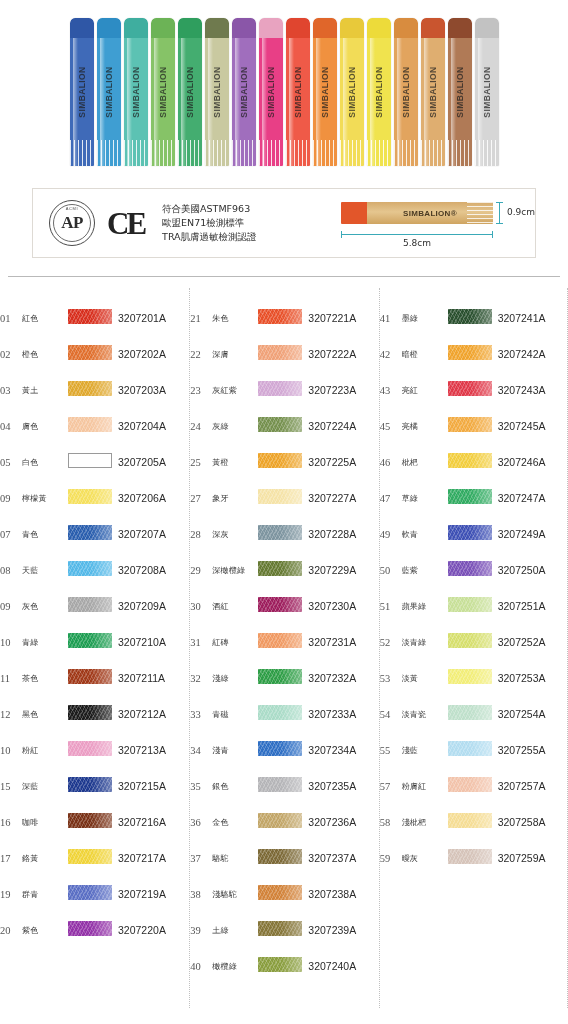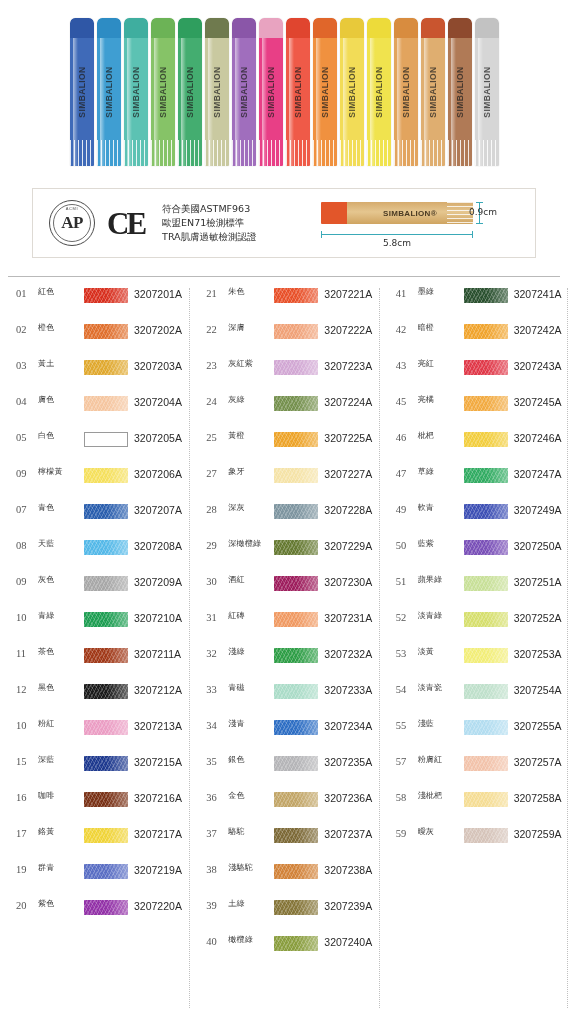--- a/index.html
+++ b/index.html
@@ -82,21 +82,21 @@
   .ce-mark{
     font-family:"Liberation Serif", serif;font-weight:bold;
     font-size:31px;color:#232323;margin-left:12px;
     letter-spacing:-3px;flex:none;line-height:1;
   }
   .cert-lines{
     margin-left:18px;font-size:9.5px;line-height:1.45;
     color:#2f2f2f;font-family:"DejaVu Sans", sans-serif;
   }
   .spec{
-    margin-left:auto;margin-right:22px;position:relative;
+    margin-left:auto;margin-right:2px;position:relative;
     width:200px;height:58px;flex:none;
   }
   .spec-stick{
     position:absolute;left:8px;top:8px;width:152px;height:22px;
     display:flex;overflow:hidden;border-radius:1px;
   }
   .spec-stick .s-cap{width:26px;height:100%;background:#e2562a;}
   .spec-stick .s-body{
     flex:1;height:100%;
     background:linear-gradient(to bottom,#d6ab6d,#e5c68f 45%,#cfa461);
@@ -113,21 +113,21 @@
   }
   .dim-v{
     position:absolute;left:166px;top:8px;height:22px;width:1px;
     background:#3aa9b8;
   }
   .dim-v::before,.dim-v::after{
     content:"";position:absolute;left:-3px;width:7px;height:1px;background:#3aa9b8;
   }
   .dim-v::before{top:0;} .dim-v::after{bottom:0;}
   .dim-v-lbl{
-    position:absolute;left:156px;top:13px;font-size:9px;color:#2f2f2f;
+    position:absolute;left:174px;top:13px;font-size:9px;color:#2f2f2f;
     font-family:"DejaVu Sans", sans-serif;
   }
   .dim-h{
     position:absolute;left:8px;top:40px;width:152px;height:1px;background:#3aa9b8;
   }
   .dim-h::before,.dim-h::after{
     content:"";position:absolute;top:-3px;height:7px;width:1px;background:#3aa9b8;
   }
   .dim-h::before{left:0;} .dim-h::after{right:0;}
   .dim-h-lbl{
@@ -147,21 +147,21 @@
     width:189.33px;position:relative;box-sizing:border-box;
   }
   .col + .col{
     border-left:1px dotted #c0c0c0;
   }
   .col:last-child::after{
     content:"";position:absolute;right:0;top:0;width:0;height:100%;
     border-right:1px dotted #c0c0c0;
   }
   .row{
-    height:36px;display:flex;align-items:flex-start;padding-left:16px;
+    height:36px;display:flex;align-items:flex-end;
     box-sizing:border-box;
   }
   .r-num{
     width:22px;font-size:10.5px;color:#555;flex:none;
     font-family:"Liberation Serif", serif;
   }
   .r-name{
     width:46px;font-size:8px;color:#3a3a3a;flex:none;
     font-family:"DejaVu Sans", sans-serif;line-height:1.1;
     letter-spacing:0.2px;

